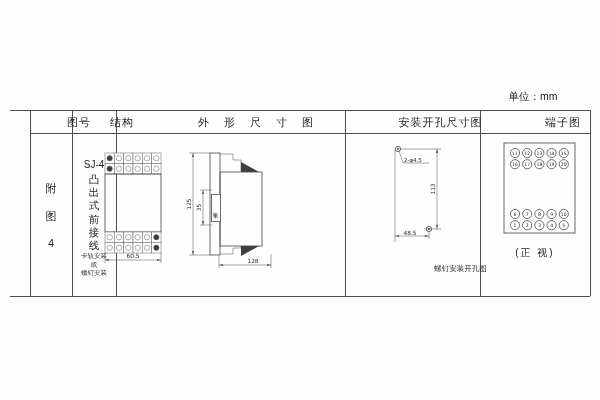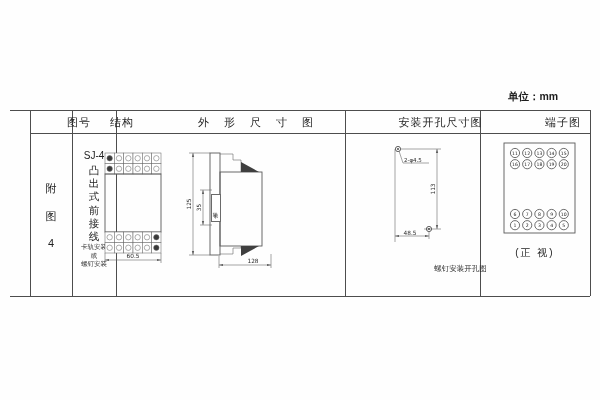--- a/index.html
+++ b/index.html
@@ -3,28 +3,28 @@
 <meta charset="utf-8">
 <style>
   html,body{margin:0;padding:0;background:#fff;}
   #page{position:relative;width:600px;height:400px;background:#fefefe;overflow:hidden;
         font-family:"Liberation Sans","DejaVu Sans",sans-serif;color:#222;}
   .hline{position:absolute;height:1px;background:#4d4d4d;}
   .vline{position:absolute;width:1px;background:#4d4d4d;}
   .hdr{position:absolute;top:111px;height:22px;line-height:22px;text-align:center;
        font-size:11px;color:#1d1d1d;letter-spacing:1px;margin-left:28px;}
   #unit-label{position:absolute;left:488px;top:90px;width:90px;text-align:center;
-       font-size:10.5px;color:#1d1d1d;font-weight:bold;}
+       font-size:10.5px;color:#1d1d1d;}
   
   #figure-cell{position:absolute;left:30px;top:133px;width:42px;height:163px;
        display:flex;flex-direction:column;align-items:center;justify-content:center;
        gap:13px;font-size:11px;}
   
   #structure-cell{position:absolute;left:72px;top:133px;width:44px;height:163px;
-       display:flex;flex-direction:column;align-items:center;padding-top:17px;box-sizing:border-box;}
+       display:flex;flex-direction:column;align-items:center;padding-top:26px;box-sizing:border-box;}
   #structure-cell .model{font-size:10px;margin-bottom:3px;}
   #structure-cell .tchar{font-size:10.5px;line-height:13.2px;}
   #structure-cell .note{font-size:6.5px;line-height:8.6px;margin-top:0;color:#333;}
   #structure-cell .note:first-of-type{margin-top:4px;}
   
   svg{position:absolute;overflow:visible;}
   .draw{fill:none;stroke:#5a5a5a;stroke-width:0.9;}
   .dline{fill:none;stroke:#6a6a6a;stroke-width:0.6;}
   .scell{fill:#fff;stroke:#6a6a6a;stroke-width:0.55;}
   .screw{fill:#fff;stroke:#6a6a6a;stroke-width:0.55;}

